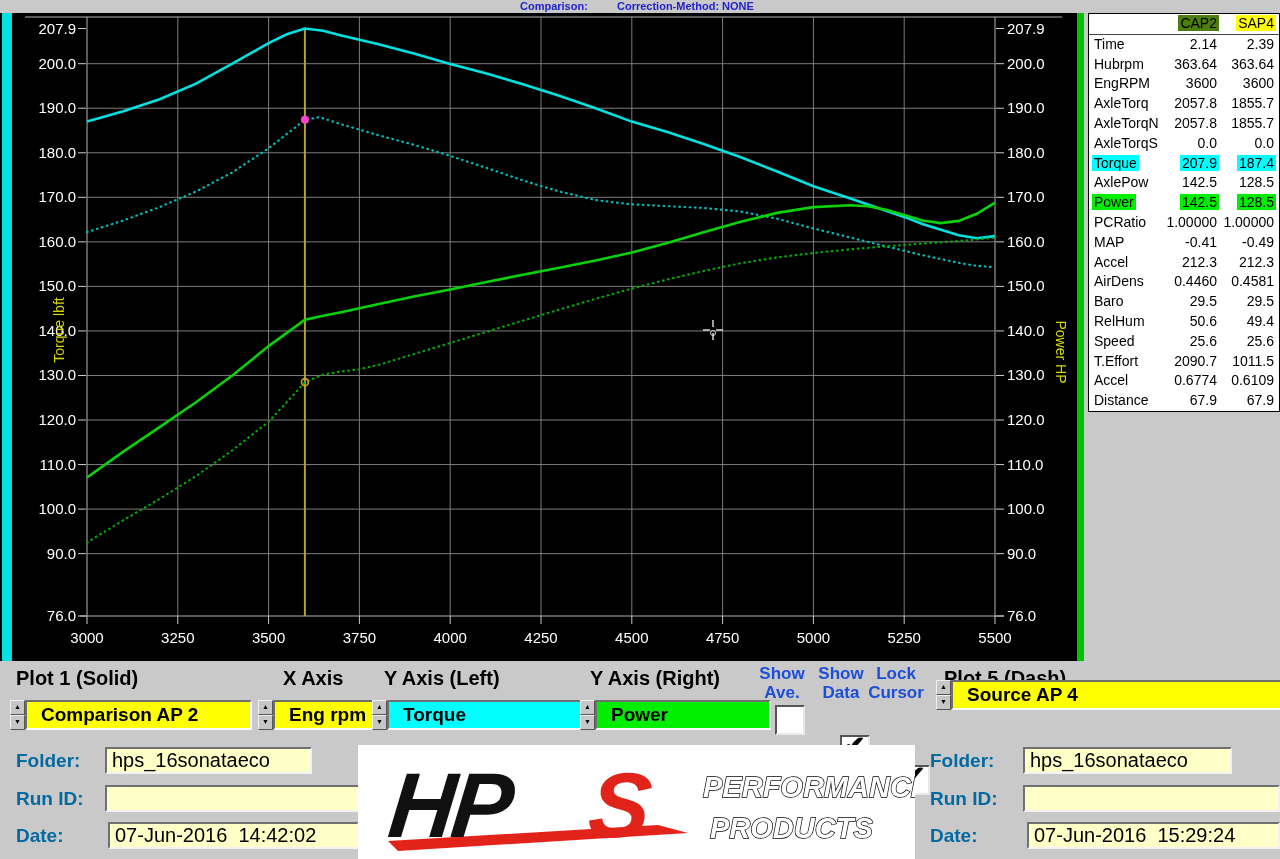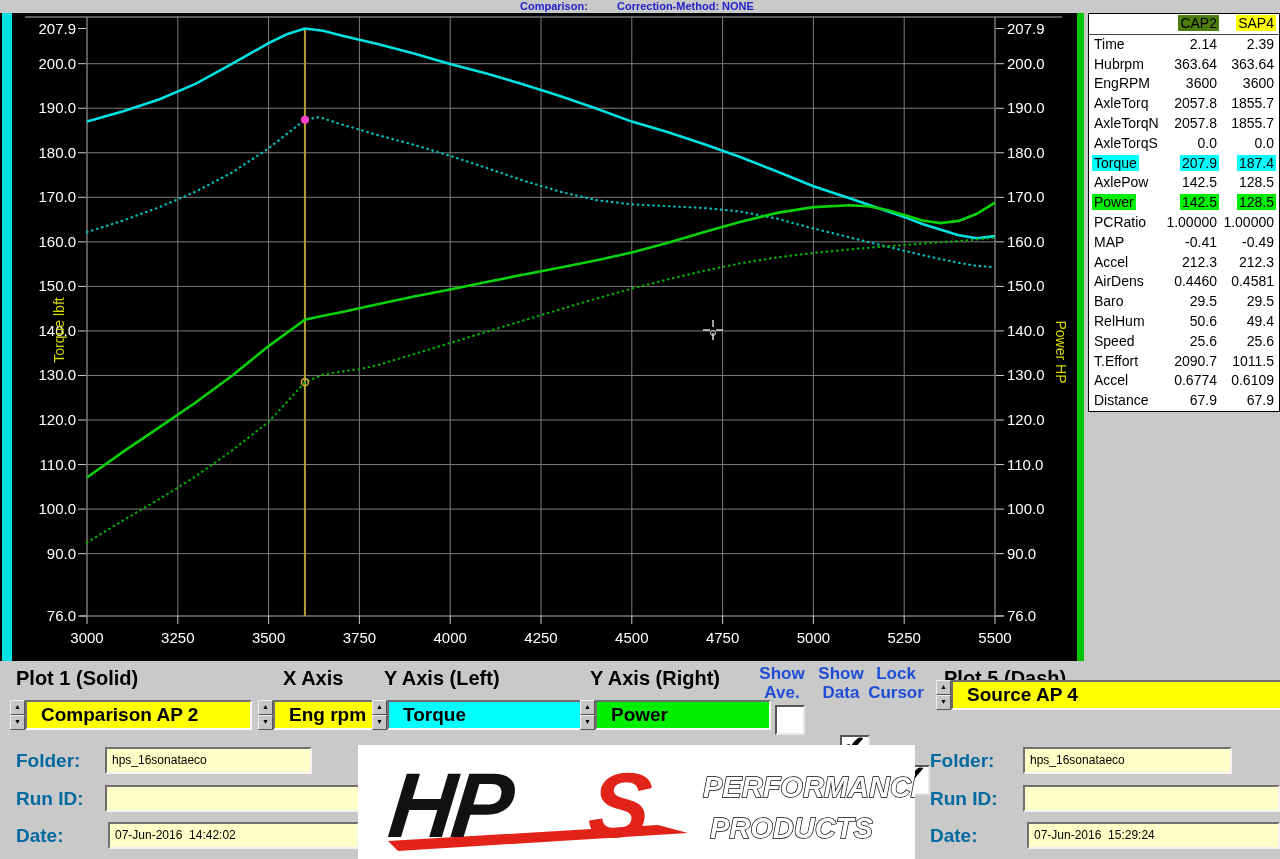--- a/index.html
+++ b/index.html
@@ -30,21 +30,21 @@
   .spinner{width:15px;height:30px;display:flex;flex-direction:column}
   .spinbtn{flex:1;background:#c6c6c6;border:1px solid;border-color:#efefef #555 #555 #efefef;
            font-size:7px;line-height:12px;text-align:center;color:#000;cursor:default;user-select:none}
   .cfield{height:26px;border:2px solid;border-color:#6f6f6f #fafafa #fafafa #6f6f6f;
           font-size:19px;font-weight:bold;line-height:26px;padding-left:14px;overflow:hidden;white-space:nowrap}
   .checkbox{width:26px;height:26px;background:#fff;border:2px solid;border-color:#555 #e8e8e8 #e8e8e8 #555;
             position:relative}
   .checkbox .mark{display:none;position:absolute;left:1px;top:-7px;font-size:27px;font-weight:bold;color:#000}
   .checkbox.checked .mark{display:block}
   .field{background:#ffffc8;border:2px solid;border-color:#707070 #f2f2f2 #f2f2f2 #707070;
-         font-size:12px;line-height:23px;padding-left:5px;color:#000;white-space:pre;overflow:hidden}
+         font-size:20px;line-height:23px;padding-left:5px;color:#000;white-space:pre;overflow:hidden}
   .runlabel{font-size:19px;font-weight:bold;color:#0369a1;white-space:nowrap}
   #logo-panel{left:358px;top:745px;width:557px;height:114px;background:#fff}
 </style>
 </head>
 <body>
 
 <div id="topbar" class="abs">
   <span style="left:520px">Comparison:</span>
   <span style="left:617px">Correction-Method: NONE</span>
 </div>

